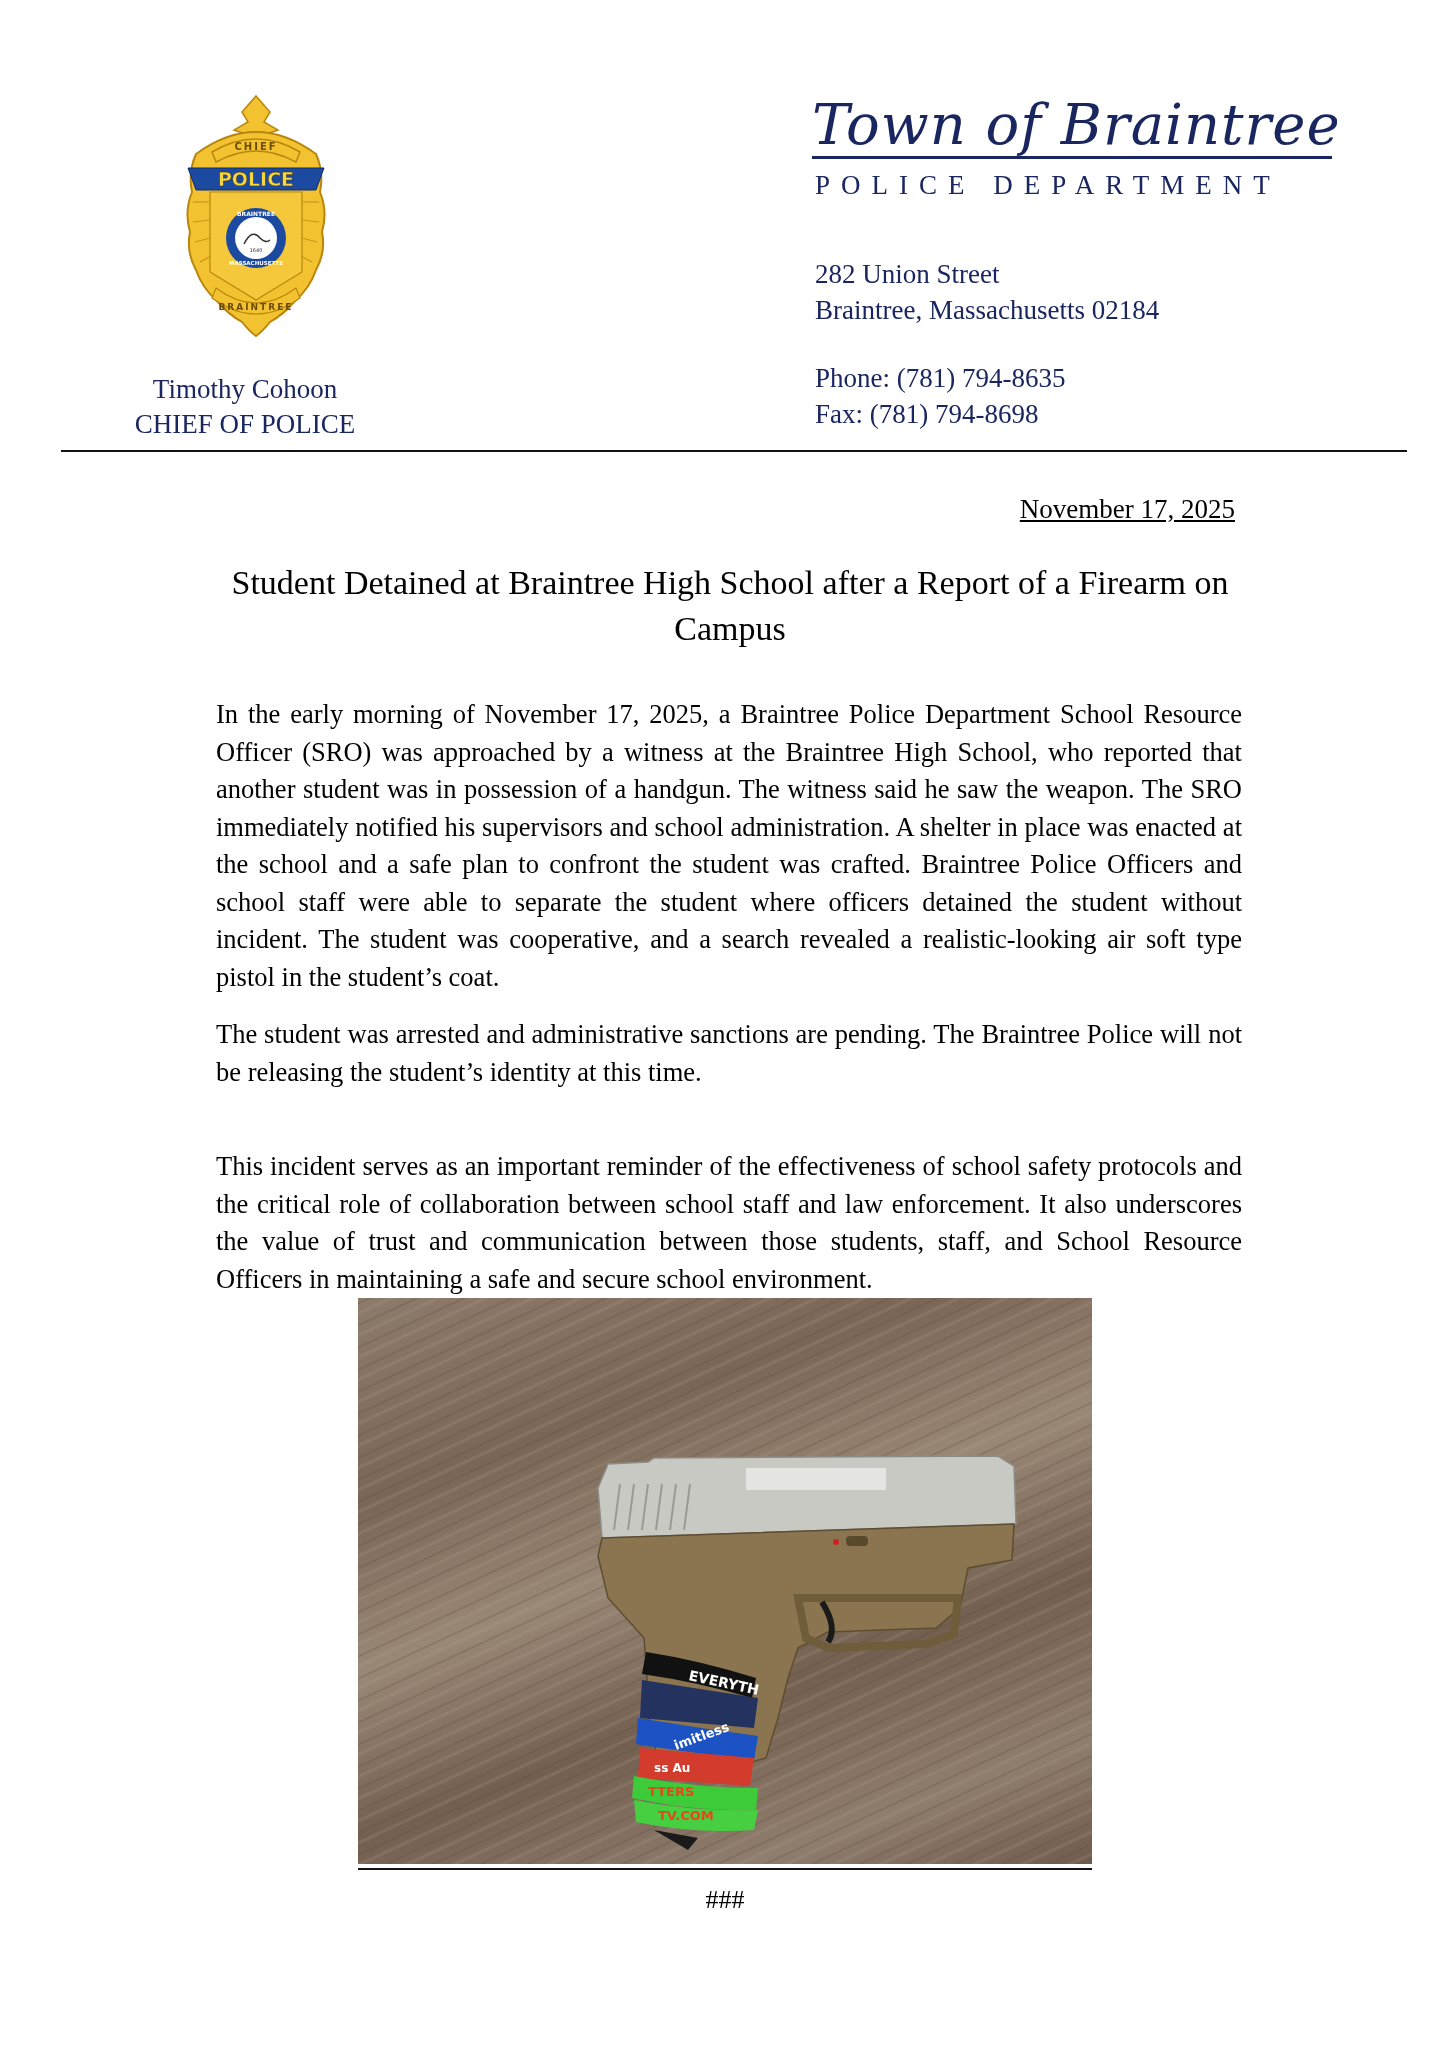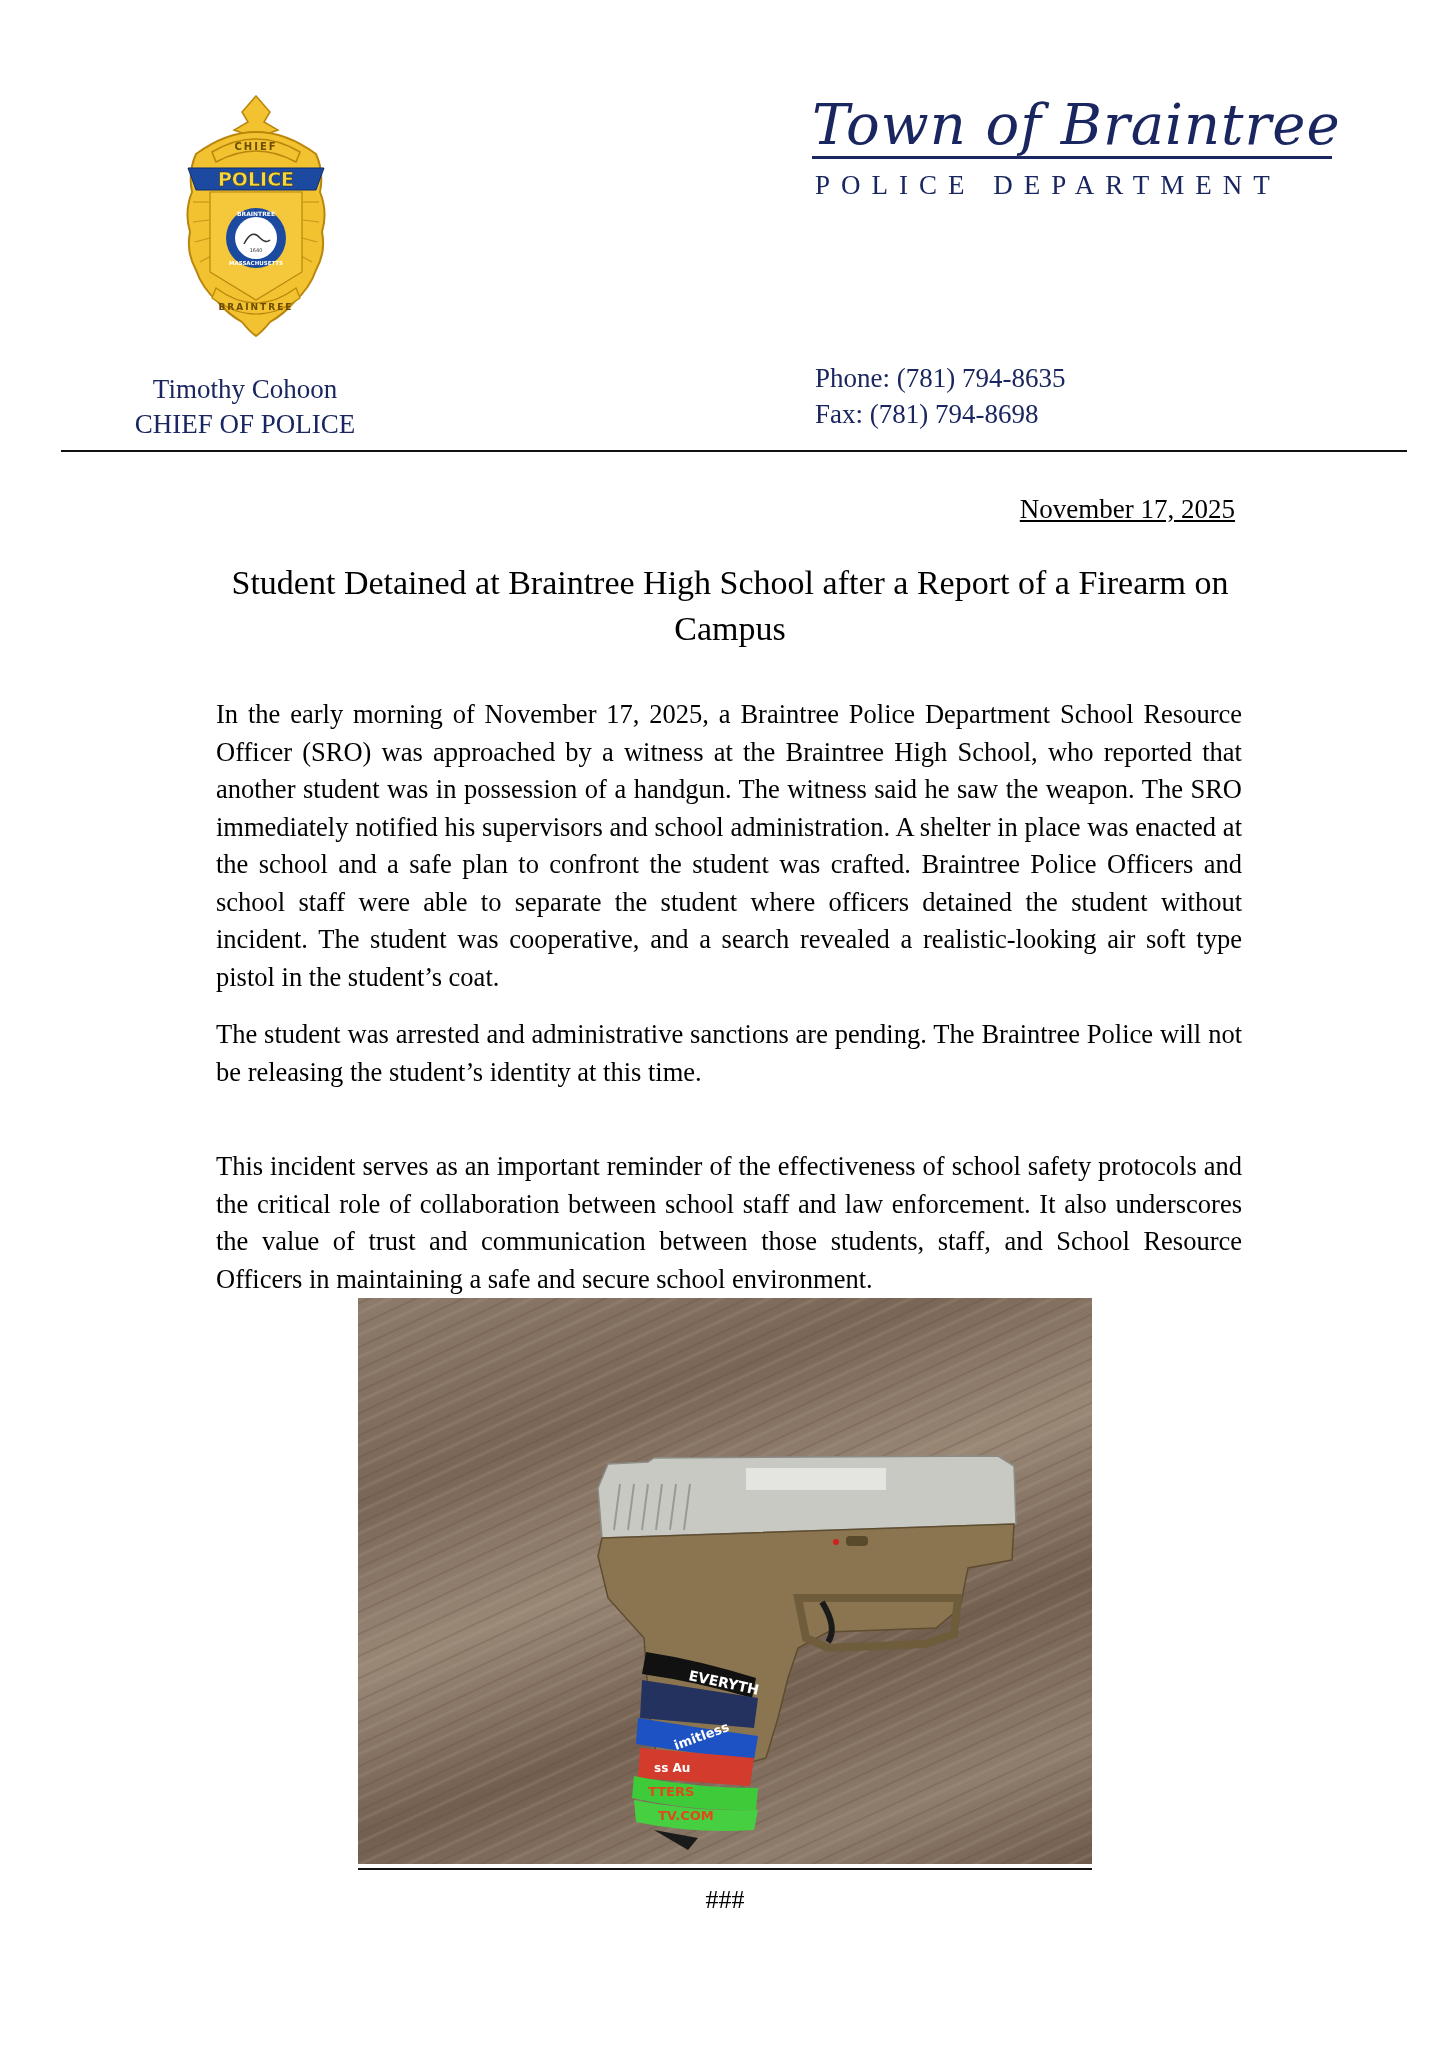--- a/index.html
+++ b/index.html
@@ -84,20 +84,22 @@
 <div class="abs chief-name navy">
   <div>Timothy Cohoon</div>
   <div>CHIEF OF POLICE</div>
 </div>
 
 <div class="abs town-title navy">Town of Braintree</div>
 <div class="abs town-underline"></div>
 <div class="abs dept navy">POLICE DEPARTMENT</div>
 
 <div class="abs addr navy">
+  <div>282 Union Street</div>
+  <div>Braintree, Massachusetts 02184</div>
 </div>
 
 <div class="abs contact navy">
   <div>Phone: (781) 794-8635</div>
   <div>Fax: (781) 794-8698</div>
 </div>
 
 <div class="abs hr"></div>
 
 <div class="abs date">November 17, 2025</div>

